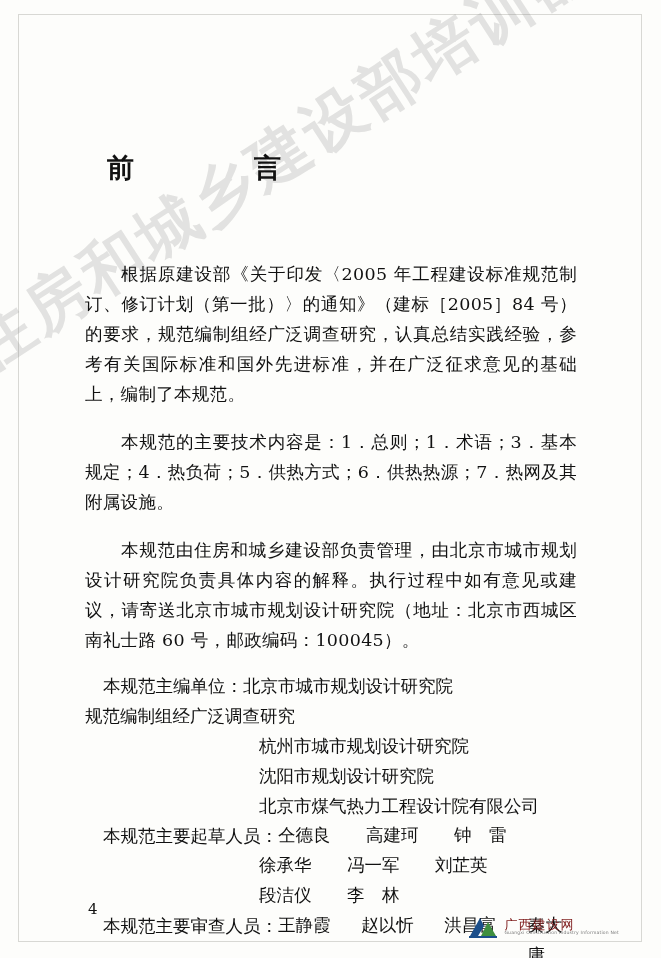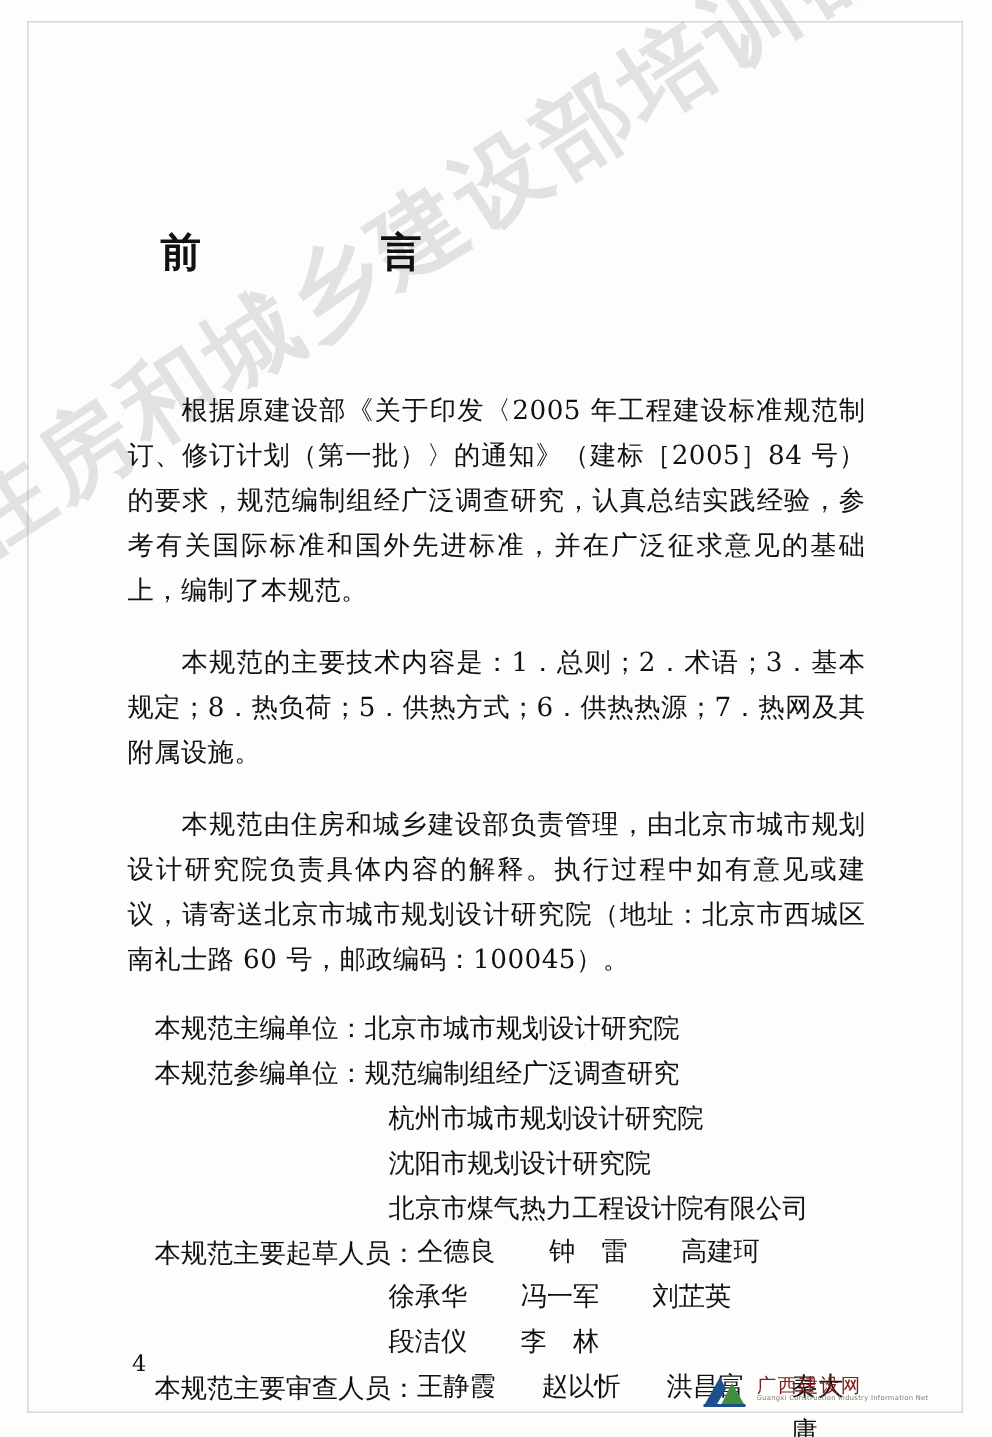--- a/index.html
+++ b/index.html
@@ -146,44 +146,43 @@
 
   <div class="page-border"></div>
 
   <div class="watermark">住房和城乡建设部培训器具限公开</div>
 
   <div class="content">
 
     <div class="doc-title">前　　言</div>
 
     <div class="para first">根据原建设部《关于印发〈2005 年工程建设标准规范制订、修订计划（第一批）〉的通知》（建标［2005］84 号）的要求，规范编制组经广泛调查研究，认真总结实践经验，参考有关国际标准和国外先进标准，并在广泛征求意见的基础上，编制了本规范。</div>
-    <div class="para">本规范的主要技术内容是：1．总则；2．术语；3．基本规定；8．热负荷；5．供热方式；6．供热热源；7．热网及其附属设施。</div>
+    <div class="para">本规范的主要技术内容是：1．总则；1．术语；3．基本规定；4．热负荷；5．供热方式；6．供热热源；7．热网及其附属设施。</div>
     <div class="para">本规范由住房和城乡建设部负责管理，由北京市城市规划设计研究院负责具体内容的解释。执行过程中如有意见或建议，请寄送北京市城市规划设计研究院（地址：北京市西城区南礼士路 60 号，邮政编码：100045）。</div>
 
     <div class="credits">
 
       <div class="credit-row">
         <div class="credit-label">本规范主编单位：</div>
         <div class="credit-values">北京市城市规划设计研究院</div>
       </div>
 
       <div class="credit-row">
-        <div class="credit-label">本规范参编单位：</div>
         <div class="credit-values">规范编制组经广泛调查研究</div>
       </div>
       <div class="credit-cont">杭州市城市规划设计研究院</div>
       <div class="credit-cont">沈阳市规划设计研究院</div>
       <div class="credit-cont">北京市煤气热力工程设计院有限公司</div>
 
       <div class="credit-row">
         <div class="credit-label">本规范主要起草人员：</div>
         <div class="credit-values names">
           <span>仝德良</span>
+          <span>高建珂</span>
           <span>钟　雷</span>
-          <span>高建珂</span>
         </div>
       </div>
       <div class="credit-cont names">
         <span>徐承华</span>
         <span>冯一军</span>
         <span class="last">刘芷英</span>
       </div>
       <div class="credit-cont names">
         <span>段洁仪</span>
         <span class="last">李　林</span>

